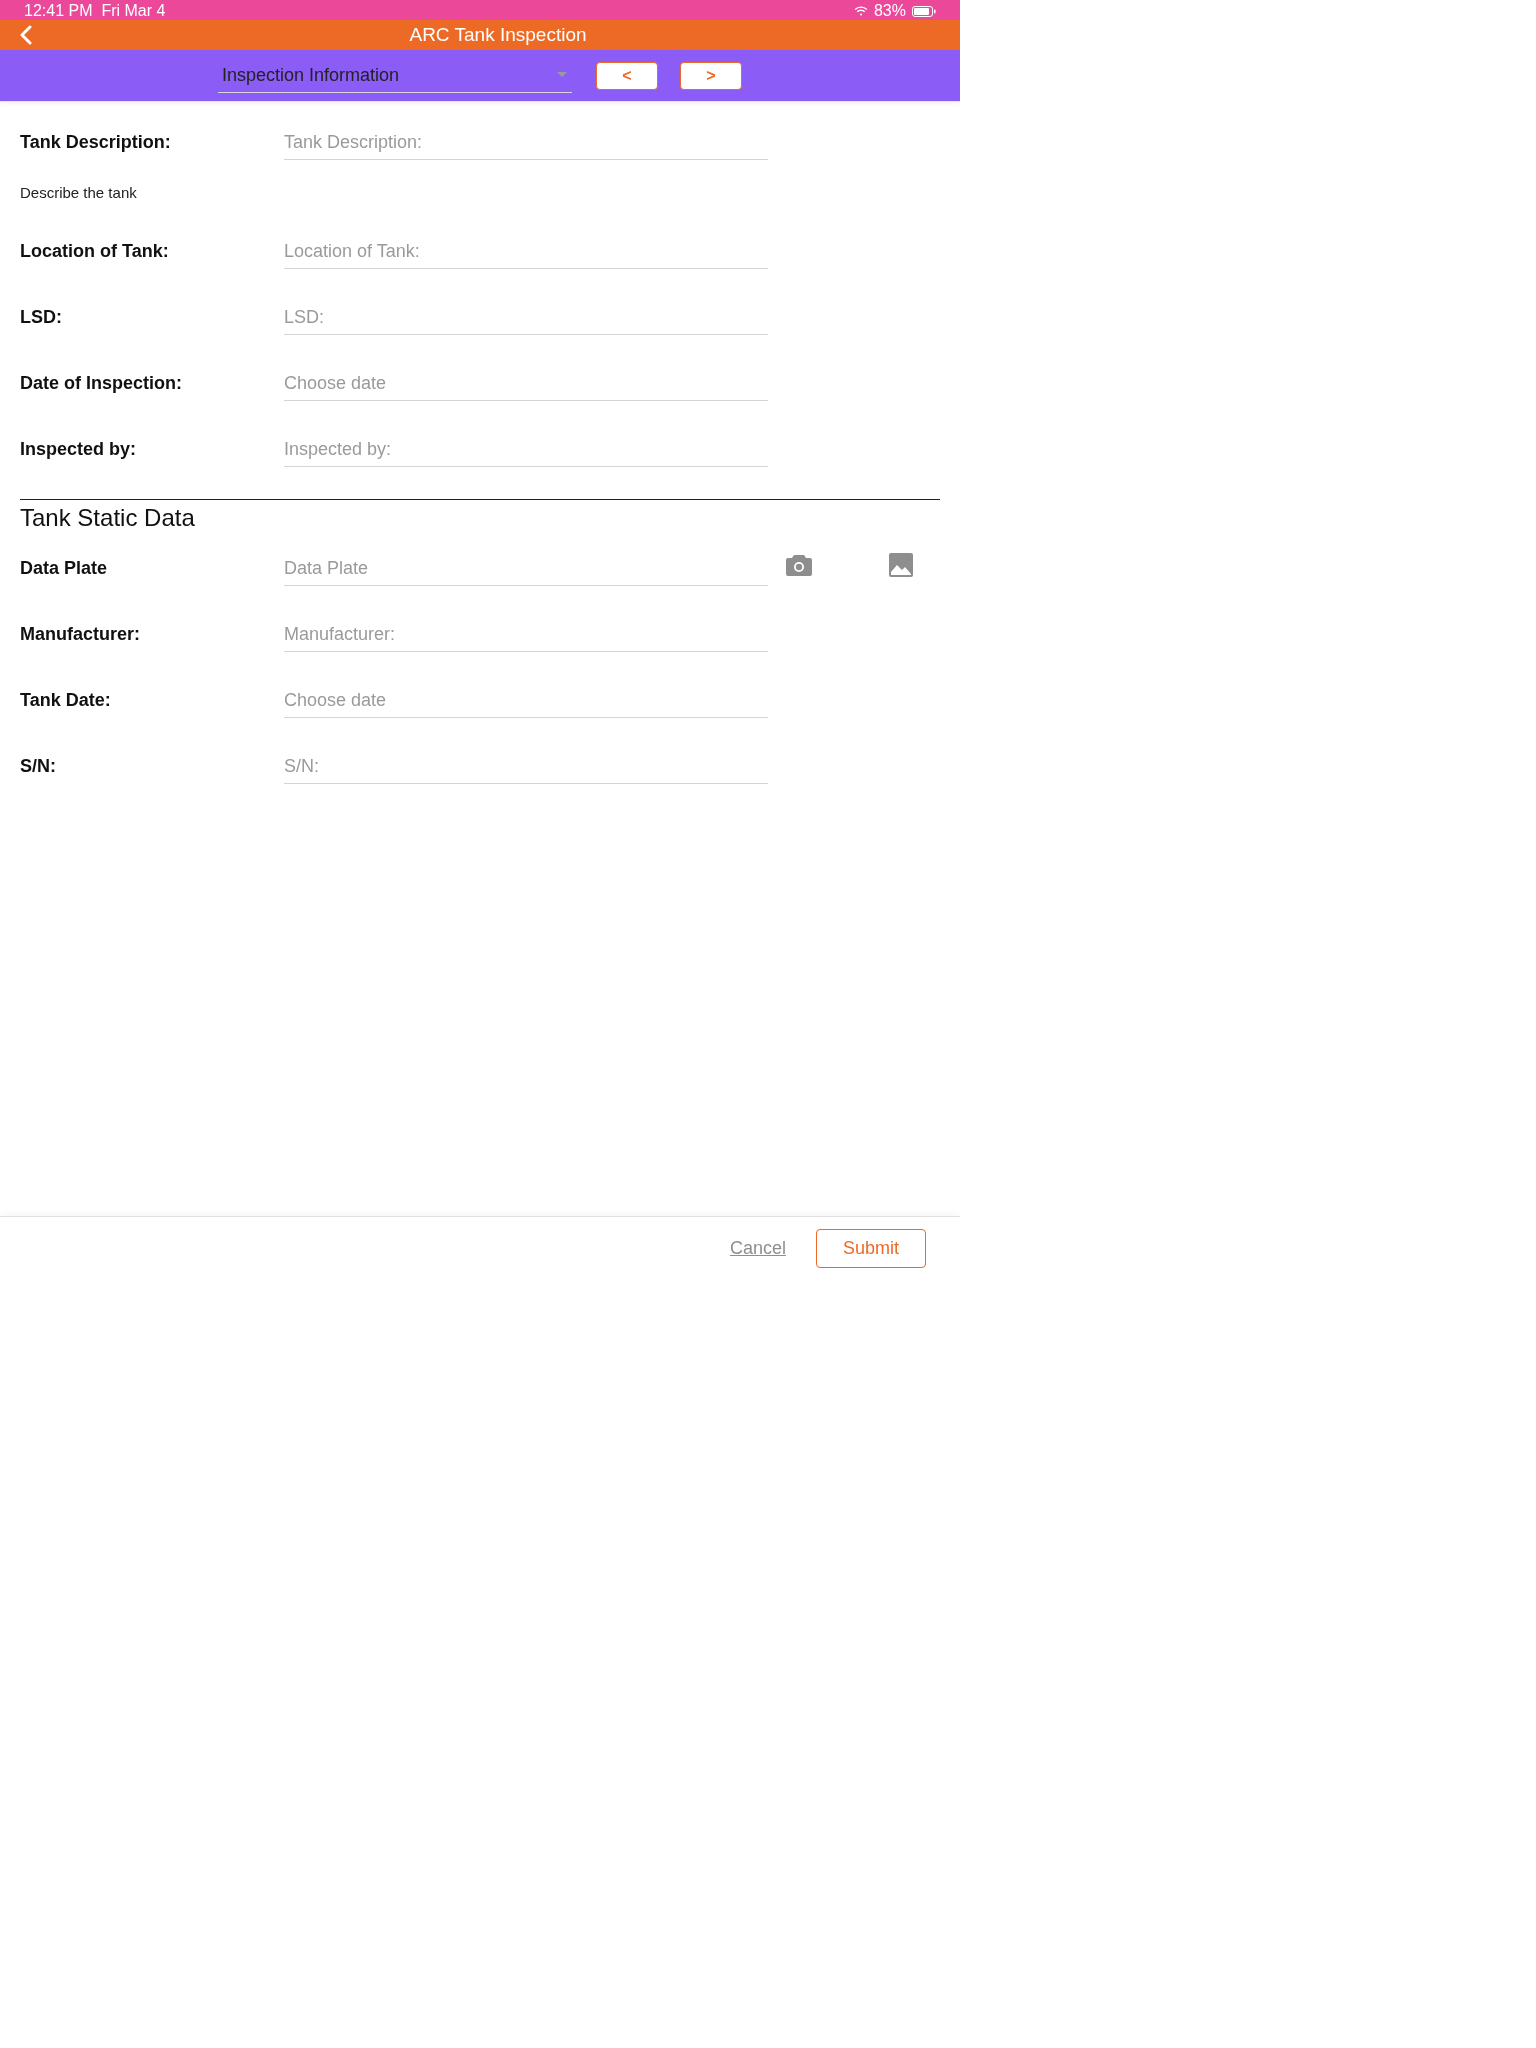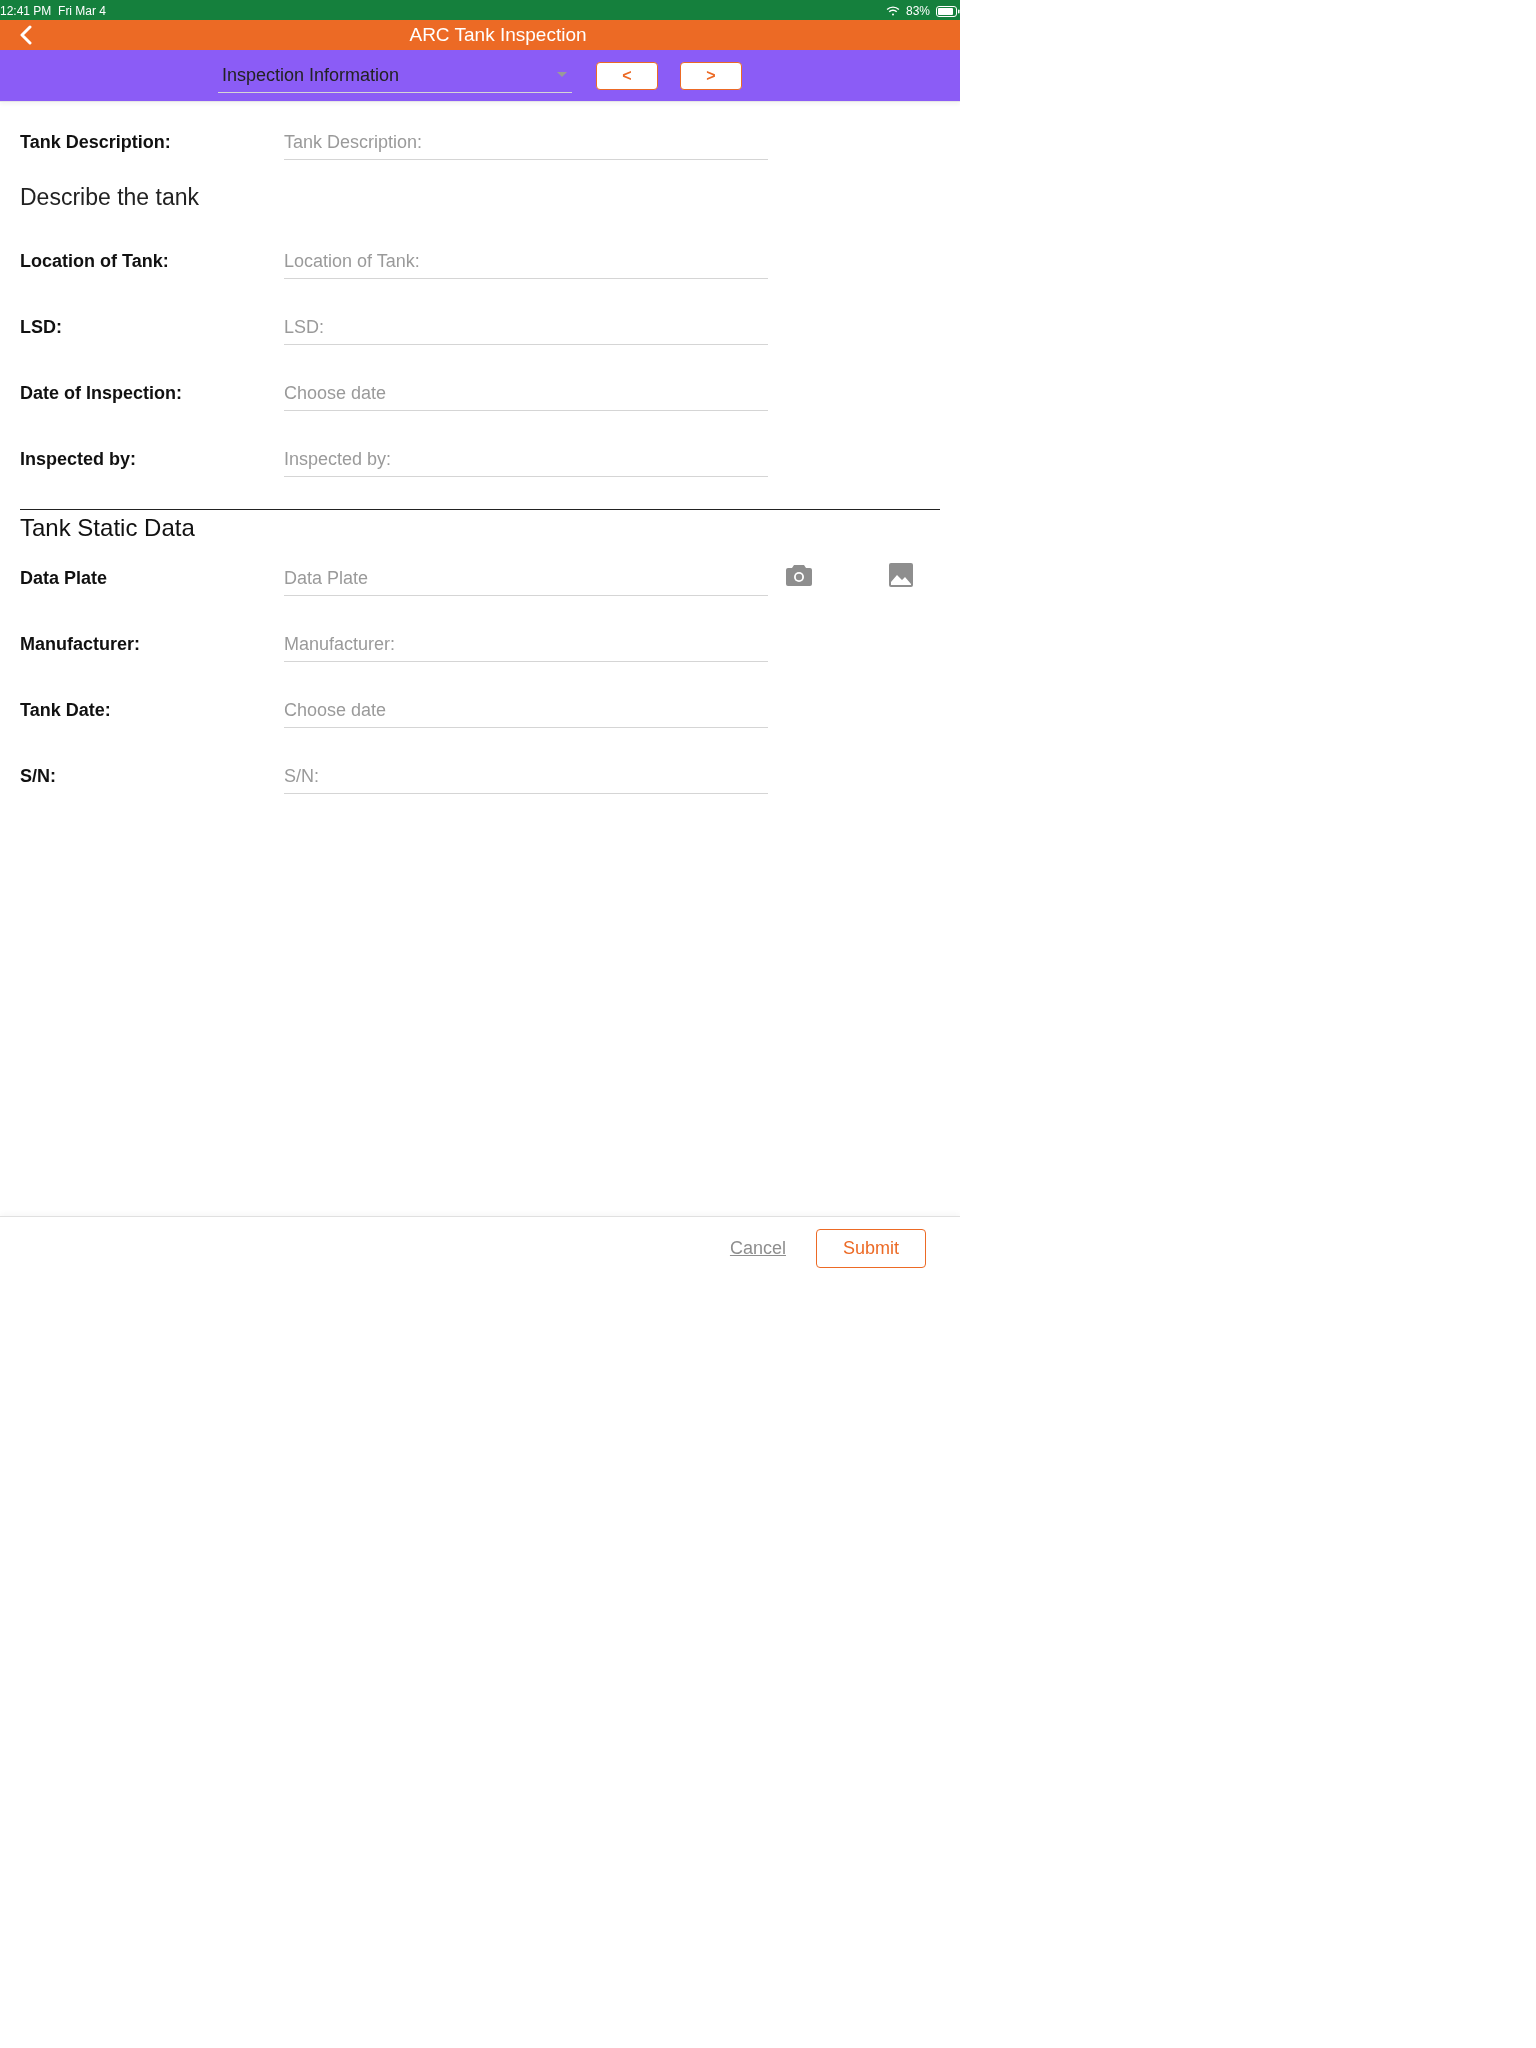--- a/index.html
+++ b/index.html
@@ -1,36 +1,36 @@
 <!DOCTYPE html>
 <html><head>
   <meta charset="utf-8">
   <style>
     * { box-sizing: border-box; margin: 0; padding: 0; }
     body { font-family: -apple-system, BlinkMacSystemFont, "Helvetica Neue", Arial, sans-serif; width: 960px; height: 1280px; background: #fff; display: flex; flex-direction: column; overflow: hidden; }
-    .status-bar { background: #15803d; color: #fff; display: flex; justify-content: space-between; align-items: center; padding: 2px 0 0; height: 20px; font-size: 12px; font-weight: 500; }
+    .status-bar { background: #ec4899; color: #fff; display: flex; justify-content: space-between; align-items: center; padding: 2px 24px 0; height: 20px; font-size: 16px; font-weight: 500; }
     .status-right { display: flex; align-items: center; gap: 6px; }
     .wifi-icon svg, .battery-icon svg { display: block; }
     .nav-bar { background: #ec6a25; color: #fff; display: flex; align-items: center; justify-content: center; position: relative; height: 30px; }
     .back-btn { position: absolute; left: 20px; top: 50%; transform: translateY(-50%); cursor: pointer; }
     .back-btn svg { display: block; }
     .nav-title { font-size: 19px; font-weight: 500; margin-left: 36px; }
     .sub-bar { background: #8b5cf6; border-bottom: 1px solid #e6e6e6; height: 52px; display: flex; align-items: center; justify-content: center; gap: 24px; box-shadow: 0 2px 4px rgba(0,0,0,0.05); }
     .section-select { display: flex; align-items: center; justify-content: space-between; width: 354px; border-bottom: 1px solid #d5d5d5; padding: 6px 4px; cursor: pointer; }
     .section-select-label { font-size: 18px; color: #222; }
     .chevron-down svg { display: block; }
     .nav-arrow-btn { width: 62px; height: 28px; border: 1px solid #ec6a25; border-radius: 4px; background: #fff; color: #ec6a25; font-size: 16px; font-weight: 600; display: flex; align-items: center; justify-content: center; cursor: pointer; }
     .nav-btn-group { display: flex; gap: 22px; }
     .form-body { flex: 1; overflow-y: auto; padding: 24px 20px 0; }
     .field-row { display: flex; align-items: flex-start; margin-bottom: 32px; }
     .field-label { width: 264px; font-size: 18px; font-weight: 700; color: #111; padding-top: 6px; flex-shrink: 0; }
     .field-input-wrap { flex: 1; position: relative; }
     .field-input { width: 484px; border: none; border-bottom: 1px solid #d5d5d5; padding: 6px 0; font-size: 18px; color: #333; outline: none; background: transparent; }
     .field-input::placeholder { color: #9a9a9a; }
-    .field-hint { font-size: 23px; color: #222; margin: -8px 0 34px; }
+    .field-hint { font-size: 15px; color: #222; margin: -8px 0 34px; }
     .section-divider { border: none; border-top: 1px solid #222; margin: 0 0 4px; }
     .section-heading { font-size: 24px; font-weight: 400; color: #111; margin: 0 0 20px; }
     .media-icons { position: absolute; left: 500px; top: 0; display: flex; gap: 74px; align-items: center; }
     .media-icon { cursor: pointer; }
     .media-icon svg { display: block; }
     .footer-bar { background: #fff; border-top: 1px solid #e0e0e0; height: 64px; display: flex; align-items: center; justify-content: flex-end; gap: 30px; padding: 0 34px; box-shadow: 0 -2px 6px rgba(0,0,0,0.04); }
     .cancel-link { font-size: 18px; color: #8e8e8e; text-decoration: underline; cursor: pointer; }
     .submit-btn { border: 1.5px solid #ec6a25; border-radius: 4px; background: #fff; color: #ec6a25; font-size: 18px; font-weight: 500; padding: 8px 26px; cursor: pointer; }
   </style>
 </head>

